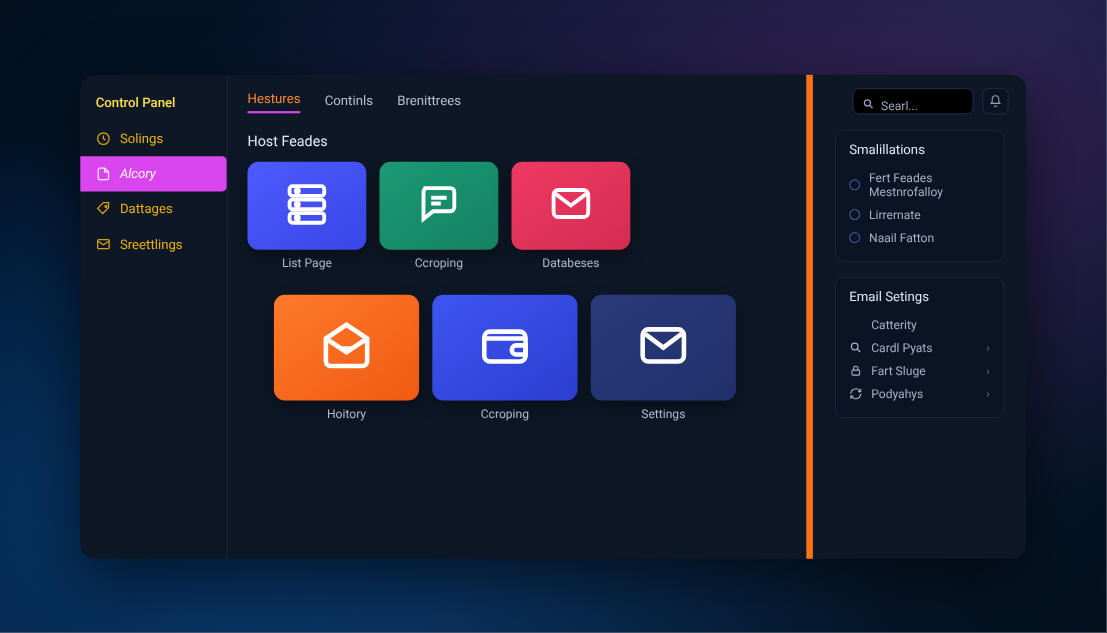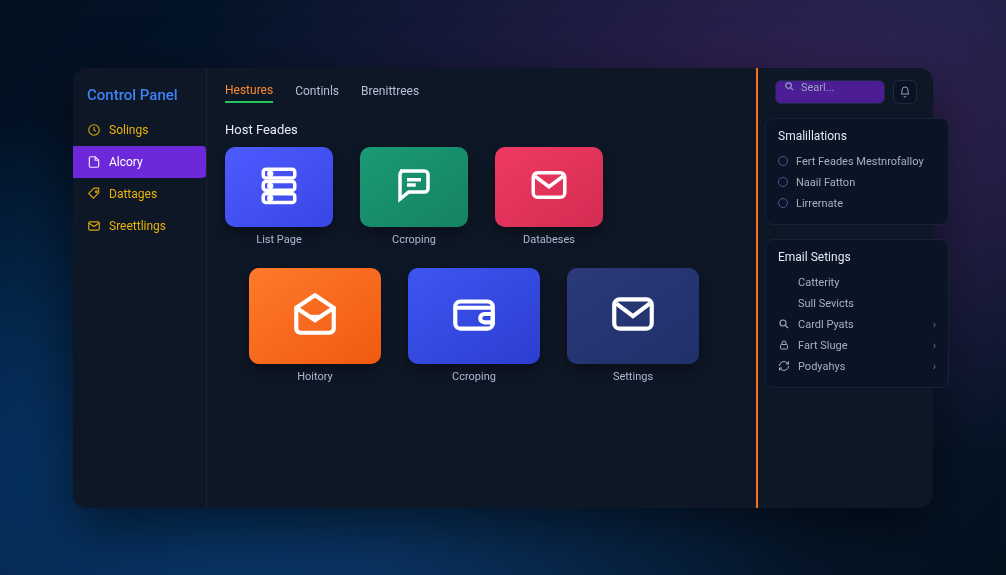--- a/index.html
+++ b/index.html
@@ -12,51 +12,51 @@
     display: flex; align-items: center; justify-content: center;
   }
   .panel {
     width: 860px; height: 440px; background: #0e1726;
     border-radius: 14px; box-shadow: 0 20px 60px rgba(0,0,0,.6);
     display: grid; grid-template-columns: 134px 1fr 200px;
     color: #cfd6e4; position: relative;
   }
   
   .sidebar { border-right: 1px solid #1a2436; padding-top: 10px; }
-  .sidebar-title { color: #3b82f6; font-size: 15px; font-weight: 500; padding: 8px 14px 10px; }
+  .sidebar-title { color: #fde047; font-size: 12px; font-weight: 500; padding: 8px 14px 10px; }
   .side-item { display: flex; align-items: center; gap: 8px; font-size: 12px; padding: 9px 14px; color: #eab308; cursor: pointer; }
-  .side-item.active { background: #6d28d9; color: #fff; border-top-right-radius: 4px; border-bottom-right-radius: 4px; }
+  .side-item.active { background: #d946ef; color: #fff; border-top-right-radius: 4px; border-bottom-right-radius: 4px; font-style: italic; }
   .side-item .icn { width: 14px; height: 14px; display: inline-flex; align-items: center; justify-content: center; opacity: .9; }
   
   .main { padding: 10px 18px 16px; display: flex; flex-direction: column; }
   .topbar { display: flex; align-items: center; gap: 22px; height: 30px; }
   .tab { font-size: 12px; color: #b7c0d4; cursor: pointer; padding-bottom: 4px; }
-  .tab.active { color: #ff8a2b; border-bottom: 2px solid #22c55e; }
+  .tab.active { color: #ff8a2b; border-bottom: 2px solid #d946ef; }
   .search-wrap { position: absolute; top: 12px; right: 16px; display: flex; align-items: center; gap: 8px; }
-  .searchbox { background: #4c1d95; border: 1px solid #1c2a42; border-radius: 6px; height: 24px; width: 110px; display: flex; align-items: flex-start; gap: 6px; padding: 0 8px; color: #9aa6bf; font-size: 11px; }
+  .searchbox { background: #000000; border: 1px solid #1c2a42; border-radius: 6px; height: 24px; width: 110px; display: flex; align-items: flex-end; gap: 6px; padding: 0 8px; color: #9aa6bf; font-size: 11px; }
   .bell { width: 24px; height: 24px; border-radius: 6px; background: #0b1322; border: 1px solid #1c2a42; display: flex; align-items: center; justify-content: center; cursor: pointer; }
   .section-title { color: #e6ebf5; font-size: 13px; margin: 14px 0 10px; }
-  .cards { display: grid; grid-template-columns: repeat(4, 108px); gap: 27px; }
+  .cards { display: grid; grid-template-columns: repeat(4, 108px); gap: 12px; }
   .card-wrap { display: flex; flex-direction: column; align-items: center; gap: 6px; }
   .card { width: 108px; height: 80px; border-radius: 10px; display: flex; align-items: center; justify-content: center; cursor: pointer; box-shadow: 0 6px 14px rgba(0,0,0,.35); }
   .cards.row2 { margin-top: 22px; }
   .cards.row2 .card { width: 132px; height: 96px; }
   .cards.row2 { grid-template-columns: repeat(3, 132px); padding-left: 24px; }
   .card-label { font-size: 11px; color: #aeb8cf; }
   .c-blue   { background: linear-gradient(145deg,#4d5bff,#3946e6); }
   .c-green  { background: linear-gradient(145deg,#1a9a74,#158263); }
   .c-red    { background: linear-gradient(145deg,#ef3a63,#d42c52); }
   .c-purple { background: linear-gradient(145deg,#8a3bff,#5e29d6); }
   .c-orange { background: linear-gradient(145deg,#ff7a2b,#ef5a12); }
   .c-blue2  { background: linear-gradient(145deg,#3e55f0,#2b3ed0); }
   .c-navy   { background: linear-gradient(145deg,#2a3a7a,#20306a); }
   .card svg { width: 42px; height: 42px; }
   .cards.row2 .card svg { width: 50px; height: 50px; }
   
-  .right { border-left: 2px solid #f97316; padding: 50px 7px 12px; display: flex; flex-direction: column; gap: 14px; }
+  .right { border-left: 6px solid #f97316; padding: 50px 20px 12px; display: flex; flex-direction: column; gap: 14px; }
   .rbox { background: #0b1424; border: 1px solid #17223a; border-radius: 8px; padding: 10px 12px; }
   .rbox-title { font-size: 12px; color: #e2e8f5; margin-bottom: 8px; }
   .rline { display: flex; align-items: center; gap: 8px; font-size: 11px; color: #a5afc7; padding: 4px 0; }
   .rline.click { cursor: pointer; }
   .rline .chev { margin-left: auto; opacity: .6; }
   .radio { width: 10px; height: 10px; border: 1.5px solid #3e5a9a; border-radius: 50%; flex-shrink: 0; }
   .tiny-icn { width: 12px; height: 12px; flex-shrink: 0; display: inline-flex; }
 </style>
 </head>
 <body>
@@ -181,38 +181,34 @@
   <div class="right">
     <div class="rbox">
       <div class="rbox-title">Smalillations</div>
       <div id="box1-items">
           <div class="rline click">
             <span class="radio"></span>
             <span>Fert Feades Mestnrofalloy</span>
           </div>
           <div class="rline click">
             <span class="radio"></span>
+            <span>Lirrernate</span>
+          </div>
+          <div class="rline click">
+            <span class="radio"></span>
             <span>Naail Fatton</span>
-          </div>
-          <div class="rline click">
-            <span class="radio"></span>
-            <span>Lirrernate</span>
           </div>
         </div>
     </div>
     <div class="rbox">
       <div class="rbox-title">Email Setings</div>
       <div id="box2-items">
           <div class="rline click">
             <span style="width:12px"></span>
             <span>Catterity</span>
-          </div>
-          <div class="rline click">
-            <span style="width:12px"></span>
-            <span>Sull Sevicts</span>
           </div>
           <div class="rline click">
             <span class="tiny-icn">
               <svg viewBox="0 0 24 24" fill="none" stroke="currentColor" stroke-width="2.2">
                 <circle cx="10" cy="10" r="6"></circle>
                 <path d="m20 20-5-5"></path>
               </svg>
             </span>
             <span>Cardl Pyats</span>
             <span class="chev">›</span>

